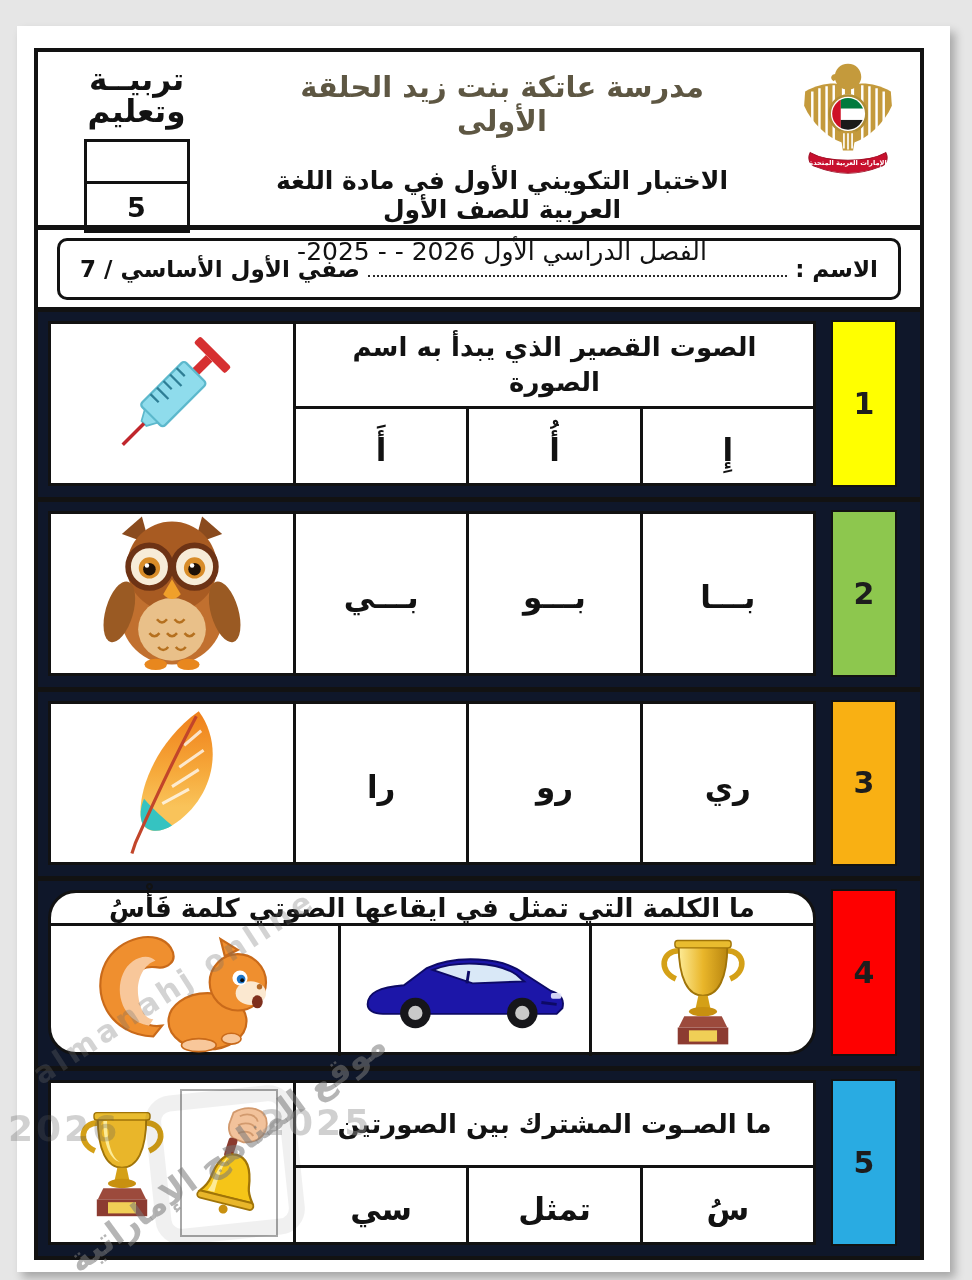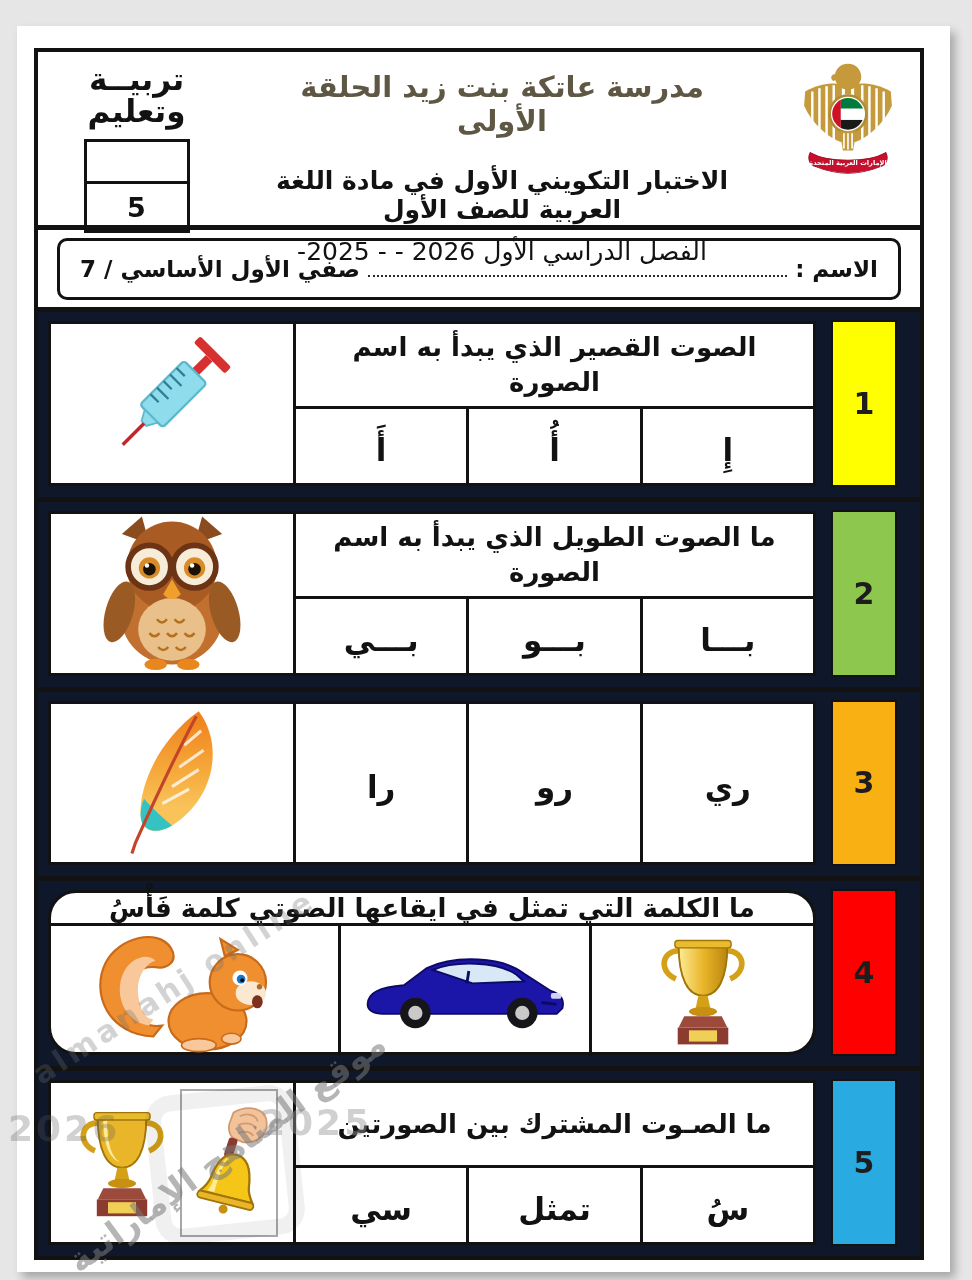--- a/index.html
+++ b/index.html
@@ -190,21 +190,20 @@
             <circle cx="42" cy="44" r="5" fill="#1d1006"></circle>
             <circle cx="78" cy="44" r="5" fill="#1d1006"></circle>
             <circle cx="40" cy="41" r="1.8" fill="#ffffff"></circle>
             <circle cx="76" cy="41" r="1.8" fill="#ffffff"></circle>
             <path d="M60,52 L53,64 C57,69 63,69 67,64 Z" fill="#f0a02a"></path>
             <ellipse cx="47" cy="120" rx="9" ry="4.5" fill="#e8871e"></ellipse>
             <ellipse cx="73" cy="120" rx="9" ry="4.5" fill="#e8871e"></ellipse>
           </svg>
         </div>
         <div class="q-right">
-          <div class="q-text">ما الصوت الطويل الذي يبدأ به اسم الصورة</div>
           <div class="opts">
             <div class="opt">بـــا</div>
             <div class="opt">بـــو</div>
             <div class="opt">بـــي</div>
           </div>
         </div>
       </div>
       <div class="numbox" style="background: rgb(141, 199, 78);">2</div>
     </div>
 

